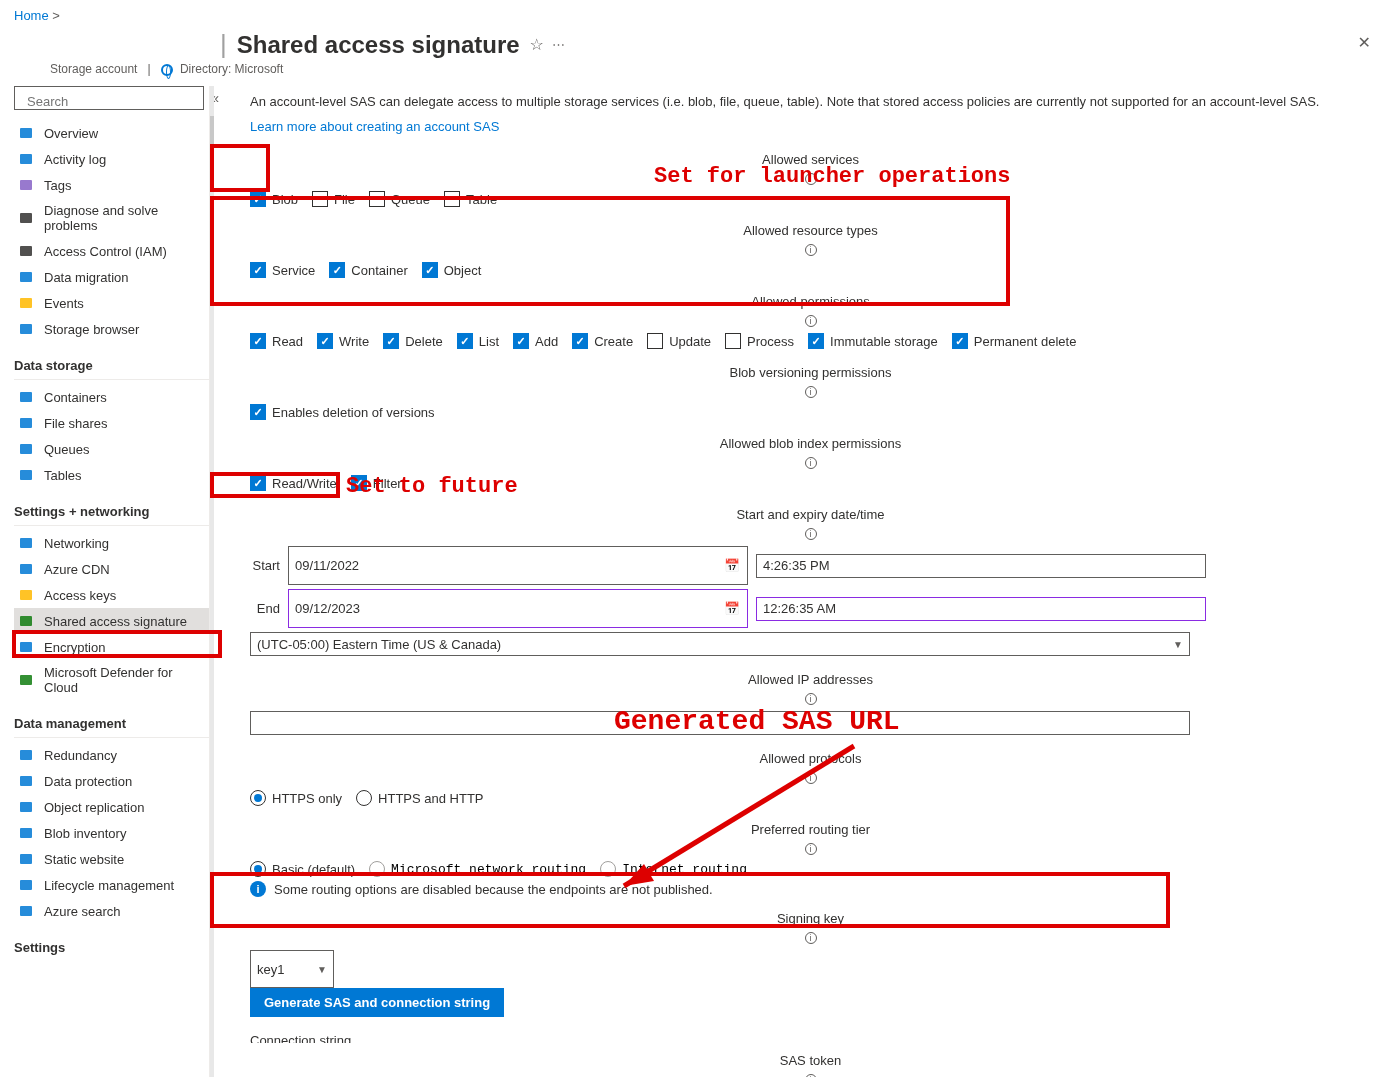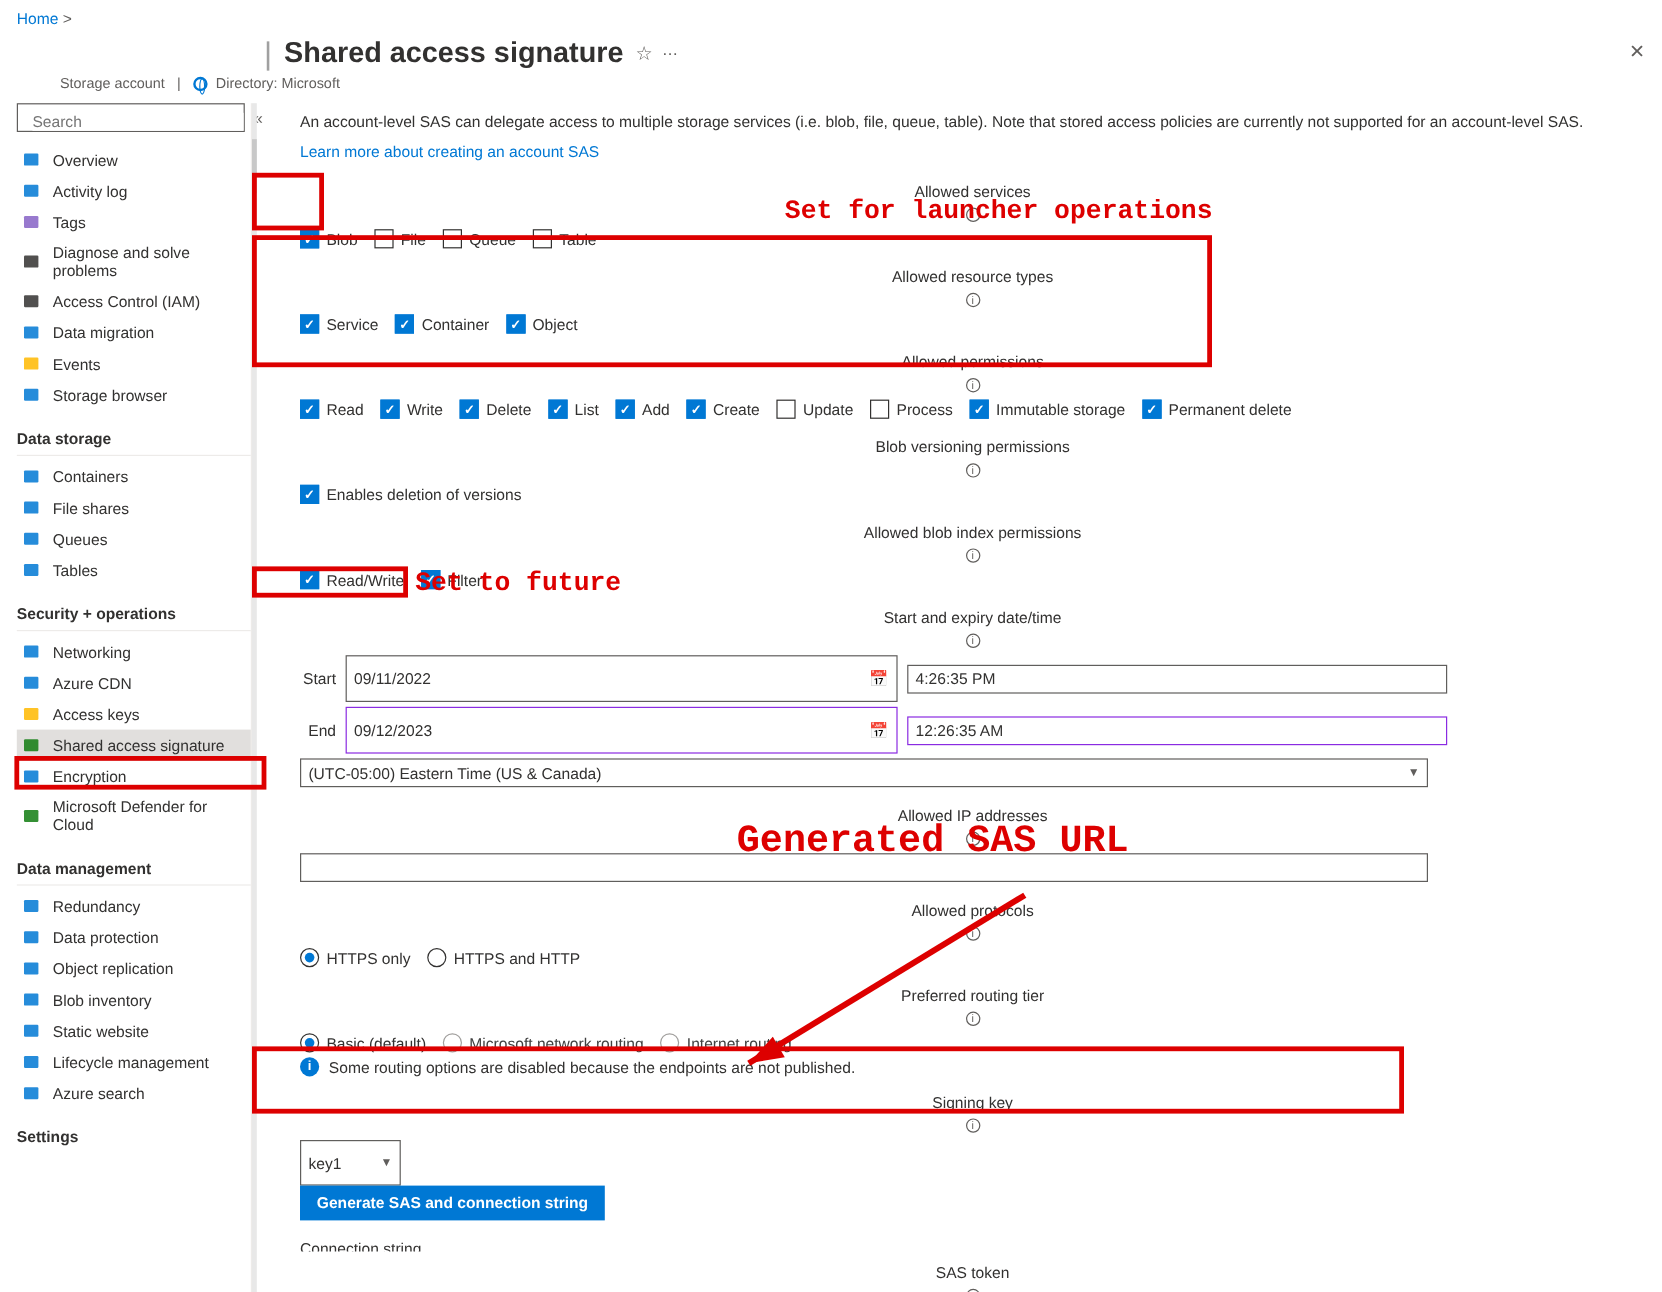--- a/index.html
+++ b/index.html
@@ -47,21 +47,21 @@
 .check-item { display: flex; align-items: center; gap: 6px; font-size: 13px; }
 .chk { width: 16px; height: 16px; border: 1px solid #323130; display: inline-flex; align-items: center; justify-content: center; cursor: pointer; }
 .chk.checked { background: #0078d4; border-color: #0078d4; }
 .chk.checked::after { content: "✓"; color: #fff; font-size: 11px; font-weight: bold; }
 
 .radio-row { display: flex; gap: 14px; margin-bottom: 16px; }
 .radio-item { display: flex; align-items: center; gap: 6px; font-size: 13px; }
 .rdo { width: 16px; height: 16px; border: 1px solid #323130; border-radius: 50%; display: inline-flex; align-items: center; justify-content: center; cursor: pointer; }
 .rdo.checked::after { content:""; width:8px; height:8px; background:#0078d4; border-radius:50%; }
 .rdo.disabled { border-color: #a19f9d; }
-.radio-item.disabled { color: #404040; }
+.radio-item.disabled { color: #000000; font-family: Liberation Mono, monospace; }
 
 .date-row { display: flex; align-items: center; gap: 8px; margin-bottom: 4px; }
 .date-row .lbl { width: 30px; font-size: 13px; text-align: right; }
 .date-input { flex: 1; max-width: 460px; height: 39px; border: 1px solid #605e5c; padding: 0 6px; font-size: 13px; display: flex; align-items: center; justify-content: space-between; }
 .time-input { width: 450px; height: 24px; border: 1px solid #605e5c; padding: 0 6px; font-size: 13px; display: flex; align-items: center; }
 .tz-select { width: 940px; max-width: 100%; height: 24px; border: 1px solid #605e5c; padding: 0 6px; font-size: 13px; display: flex; align-items: center; justify-content: space-between; margin-top: 4px; margin-bottom: 16px; }
 
 .text-input { width: 940px; max-width: 100%; height: 24px; border: 1px solid #605e5c; padding: 0 6px; font-size: 13px; margin-bottom: 16px; }
 
 .sel { width: 84px; height: 38px; border: 1px solid #605e5c; padding: 0 6px; font-size: 13px; display: flex; align-items: center; justify-content: space-between; margin-bottom: 0; }
@@ -215,21 +215,21 @@
               <svg width="16" height="16" viewBox="0 0 16 16">
                 <rect x="2" y="3" width="12" height="10" rx="1" fill="#0078d4" opacity="0.85"></rect>
               </svg>
             </span>
             <span>Tables</span>
           </div>
         </div>
     </div>
 
     <div class="nav-group">
-      <div class="nav-group-title">Security + operations</div>
+      <div class="nav-group-title">Settings + networking</div>
       <div id="nav-sec">
           <div class="nav-item">
             <span class="ico">
               <svg width="16" height="16" viewBox="0 0 16 16">
                 <rect x="2" y="3" width="12" height="10" rx="1" fill="#0078d4" opacity="0.85"></rect>
               </svg>
             </span>
             <span>Networking</span>
           </div>
           <div class="nav-item">
@@ -570,21 +570,21 @@
           <rect x="5" y="1" width="8" height="10" fill="none" stroke="#605e5c"></rect>
         </svg>
     </div>
 
     
     <div class="annot-box" style="left:-4px; top:58px; width:60px; height:48px;"></div>
     <div class="annot-box" style="left:-4px; top:110px; width:800px; height:110px;"></div>
     <div class="annot-text" style="left:440px; top:78px;">Set for launcher operations</div>
     <div class="annot-box" style="left:-4px; top:386px; width:130px; height:26px;"></div>
     <div class="annot-text" style="left:132px; top:388px;">Set to future</div>
-    <div class="annot-text" style="left:400px; top:596px; font-size:32px;">Generated SAS URL</div>
+    <div class="annot-text" style="left:400px; top:620px; font-size:28px;">Generated SAS URL</div>
     <svg class="annot-arrow" style="left:390px; top:650px;" width="260" height="160">
       <line x1="250" y1="10" x2="20" y2="150" stroke="#d00" stroke-width="5"></line>
       <polygon points="20,150 40,128 50,145" fill="#d00"></polygon>
     </svg>
     <div class="annot-box" style="left:-4px; top:786px; width:960px; height:56px;"></div>
   </div>
 </div>
 
 <div class="annot-box" style="position:absolute; left:12px; top:630px; width:210px; height:28px;"></div>
 

